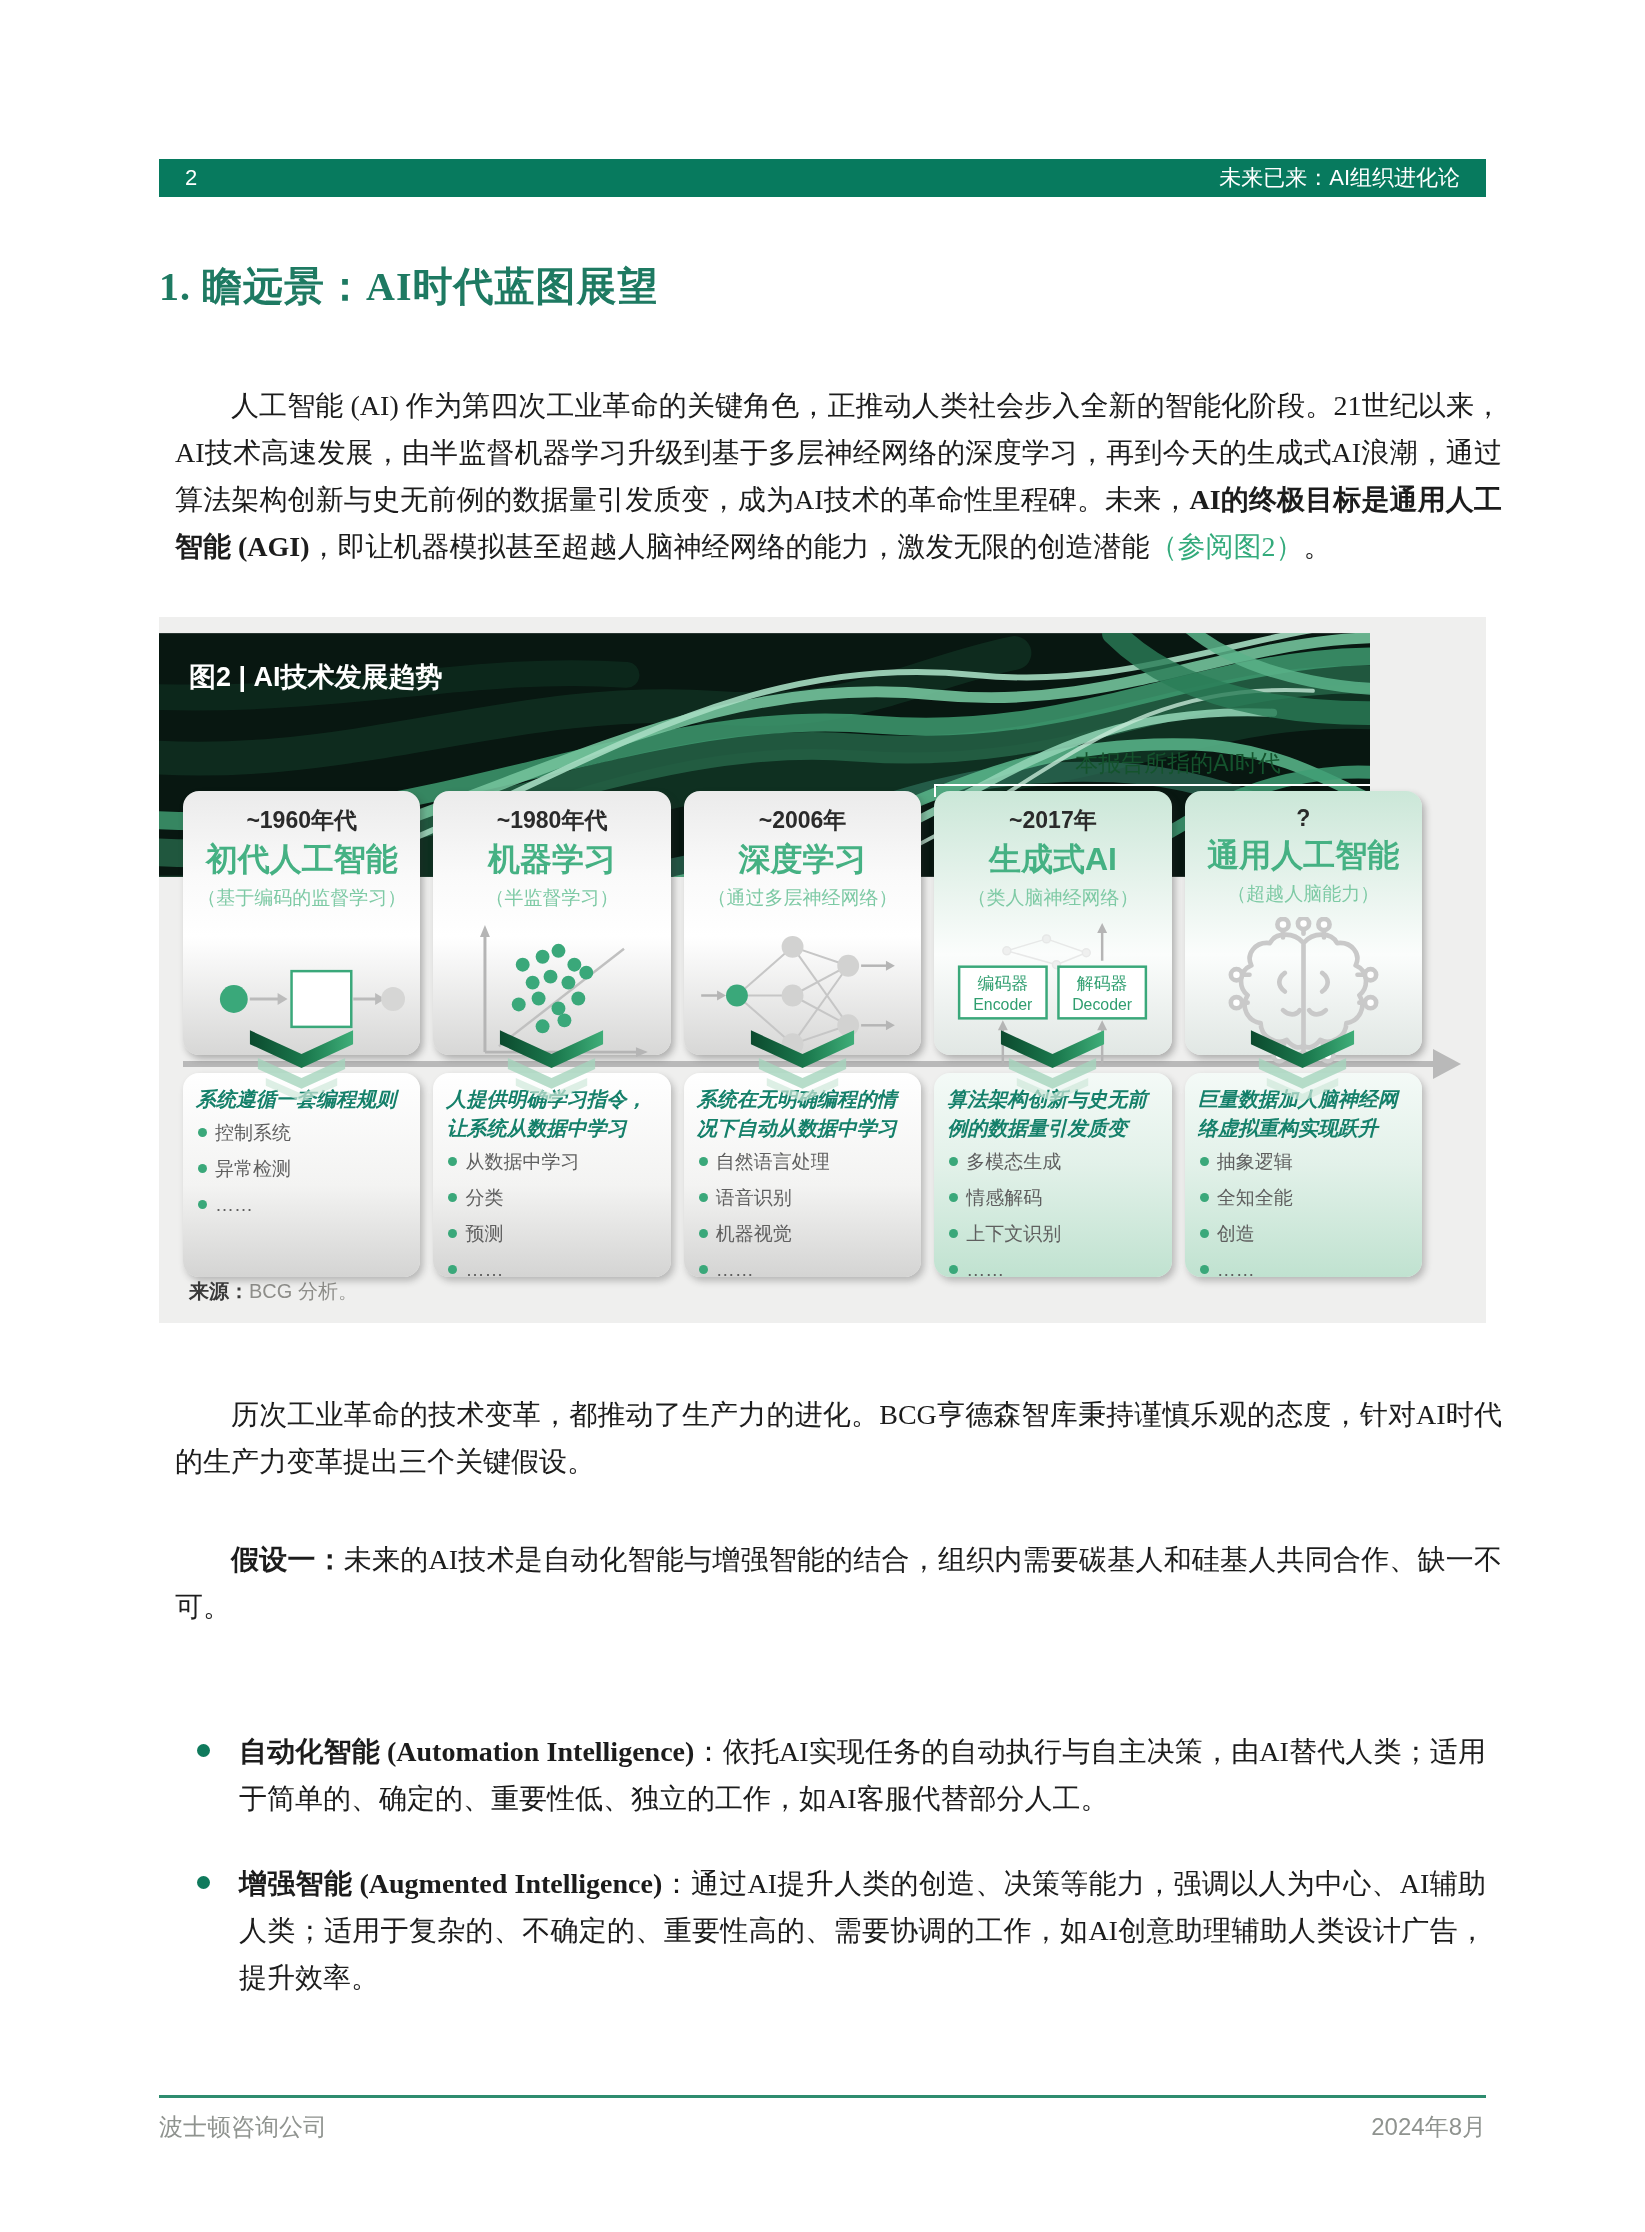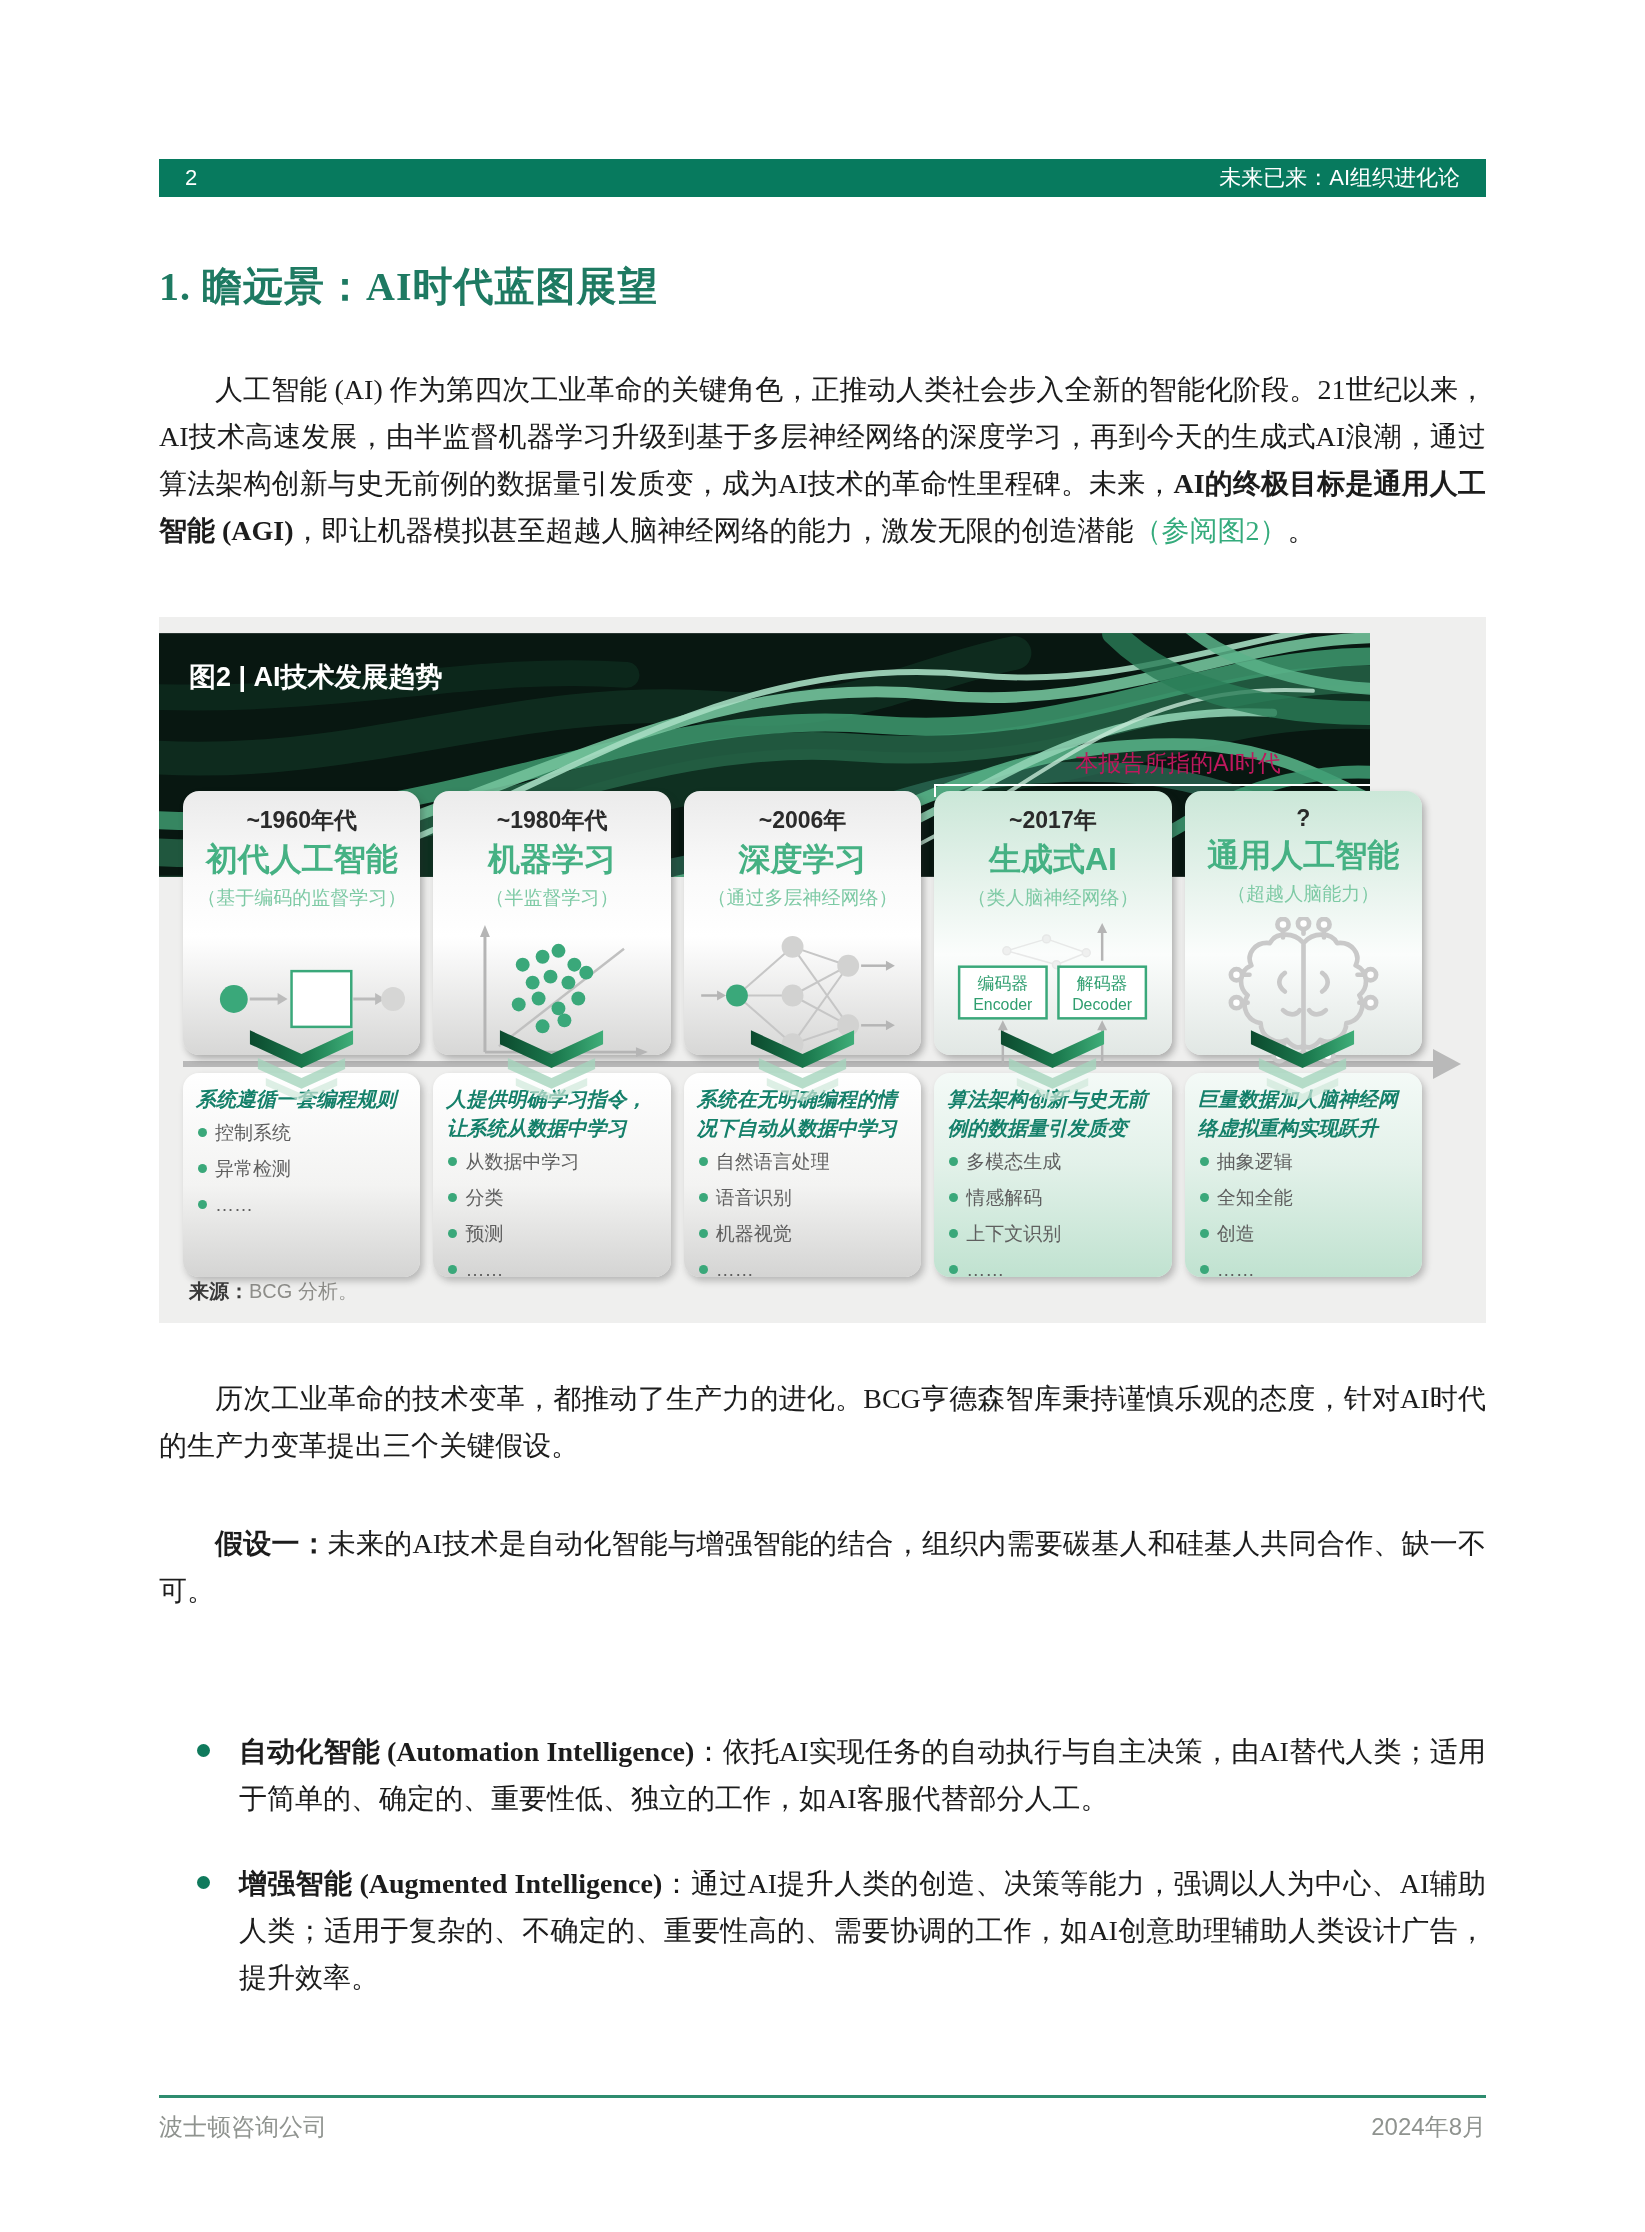--- a/index.html
+++ b/index.html
@@ -18,21 +18,21 @@
     padding:0 26px;box-sizing:border-box;
     font-family:"Liberation Sans","DejaVu Sans",sans-serif;font-size:22px;
   }
 
   
   h1.section{
     top:259px;margin:0;font-size:40px;font-weight:bold;color:#1e7a62;
     letter-spacing:1px;
   }
   p.bodyp{
-    margin:0;font-size:28px;line-height:47px;text-align:justify;
+    margin:16px;font-size:28px;line-height:47px;text-align:justify;
     text-indent:2em;color:#1c1c1c;
   }
   .p1{top:366px;}
   .p2{top:1375px;}
   .p3{top:1520px;}
   .green-ref{color:#34ab7c;}
   b{font-weight:bold;}
 
   
   ul.keylist{top:1728px;list-style:none;margin:0;padding:0;}
@@ -46,21 +46,21 @@
   
   .figure{top:617px;height:706px;background:#efefee;}
   .hero{position:absolute;top:16px;left:0;width:1211px;height:244px;overflow:hidden;}
   .hero svg{display:block;}
   .fig-label{
     position:absolute;top:26px;left:30px;color:#ffffff;
     font-size:27px;font-weight:bold;
   }
   .era-label{
     position:absolute;top:115px;left:775px;width:488px;text-align:center;
-    color:#be185d;font-size:23px;
+    color:#14532d;font-size:23px;
   }
   .era-bracket{
     position:absolute;top:151px;left:775px;width:488px;height:13px;
     border-top:2px solid #ffffff;border-left:2px solid #ffffff;
     border-right:2px solid #ffffff;box-sizing:border-box;
   }
   .timeline{
     position:absolute;top:444px;left:24px;width:1252px;height:6px;
     background:#b9b9b9;z-index:0;
   }

